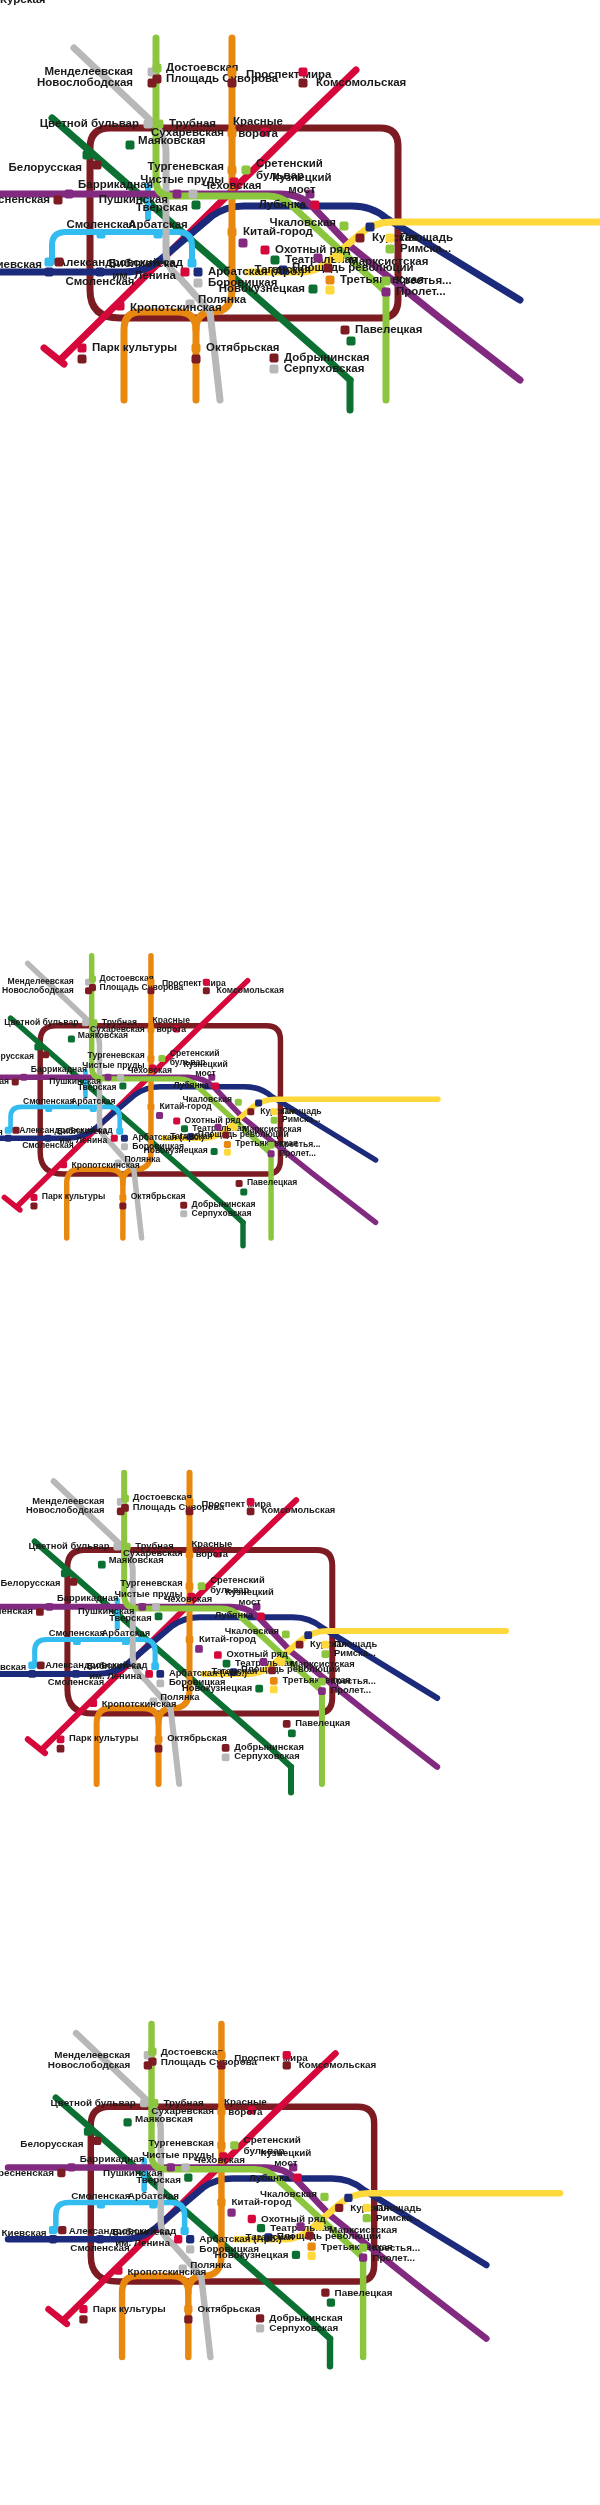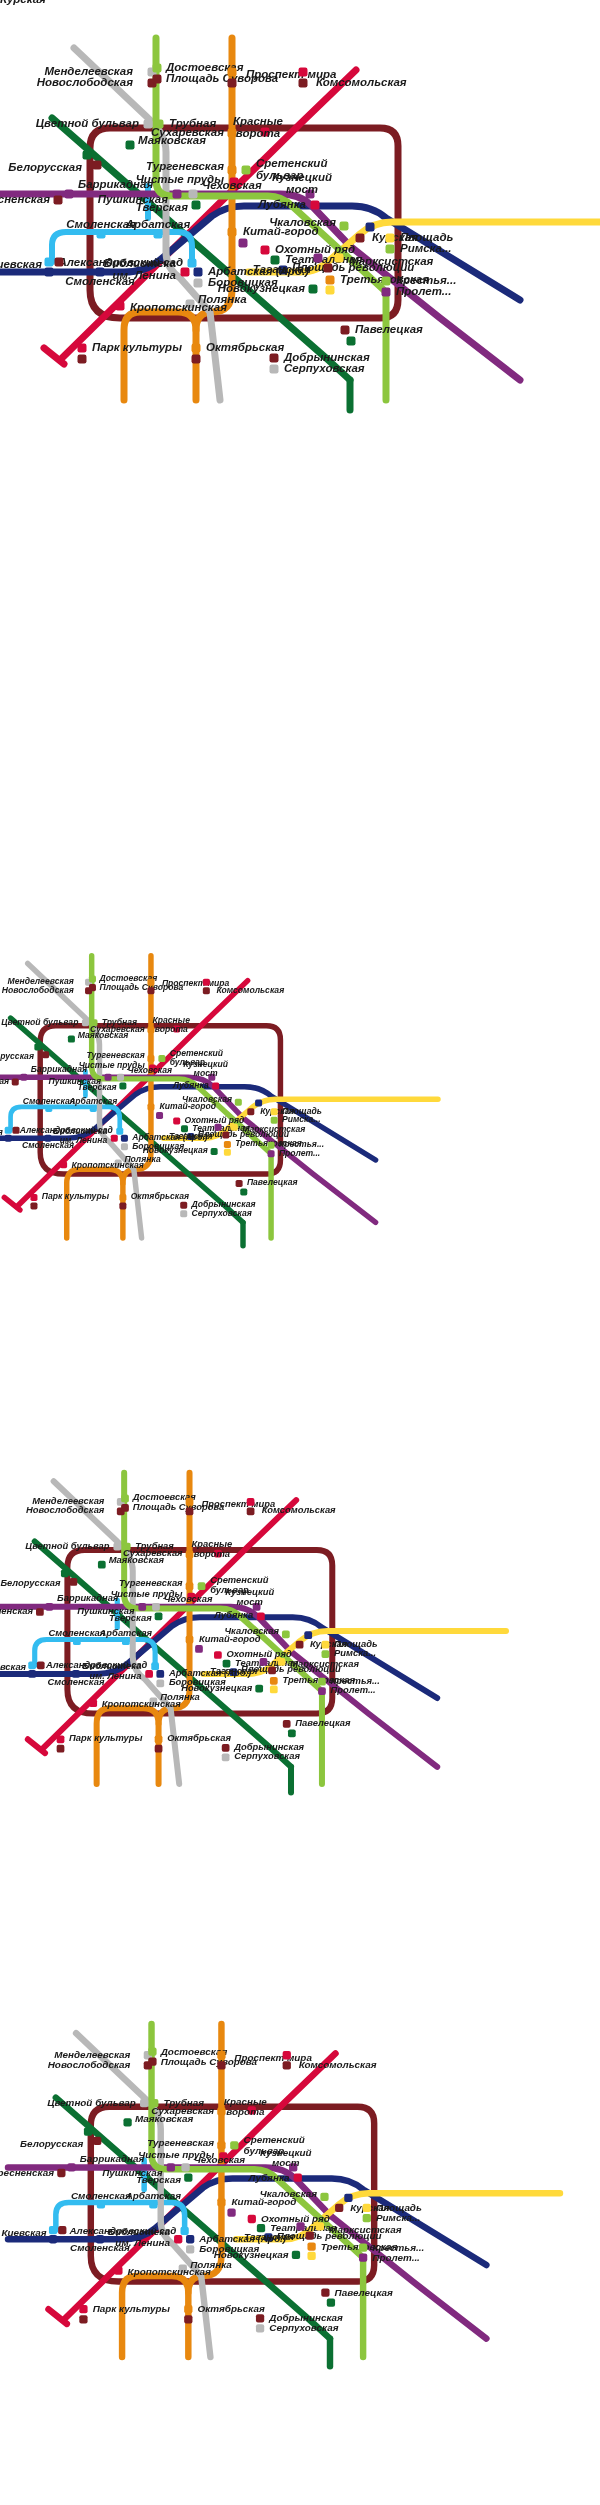--- a/index.html
+++ b/index.html
@@ -10,21 +10,21 @@
   }
   #page{position:relative;width:600px;height:2505px;background:#fff;overflow:hidden;}
   .panel{position:absolute;left:0;overflow:hidden;}
   .panel svg{display:block;}
   text{font-family:"Liberation Sans","DejaVu Sans",sans-serif;fill:#1a1a1a;}
   .lbl{font-weight:bold;dominant-baseline:middle;}
 </style>
 </head>
 <body style="width: 600px;">
 
-<div id="page" style="width: 600px; height: 2421px; background: rgb(255, 255, 255); font-style: italic;">
+<div id="page" style="width: 600px; height: 2421px; background: rgb(255, 255, 255);">
     <div class="panel" style="top: 0px; left: 0px; width: 600px; height: 420px;">
       <svg width="600" height="420" viewBox="0 0 600 420">
         <g transform="translate(0,0) scale(1)">
           <g>
             <path d="M 90 190 L 90 148 Q 90 128 110 128 L 214 128 L 294 128 L 380 128 Q 398 128 398 146 L 398 232 L 398 300 Q 398 318 380 318 L 190 318 L 120 318 Q 90 318 90 290 Z" fill="none" stroke="#7C1C22" stroke-width="7" stroke-linecap="round" stroke-linejoin="round"></path>
             <path d="M 60 360 L 300 124 L 356 70" fill="none" stroke="#D6083B" stroke-width="7" stroke-linecap="round" stroke-linejoin="round"></path>
             <path d="M 44 348 L 64 364" fill="none" stroke="#D6083B" stroke-width="7" stroke-linecap="round" stroke-linejoin="round"></path>
             <path d="M 52 118 L 326 358 L 350 380" fill="none" stroke="#0B7032" stroke-width="7" stroke-linecap="round" stroke-linejoin="round"></path>
             <path d="M 350 380 L 350 410" fill="none" stroke="#0B7032" stroke-width="7" stroke-linecap="round" stroke-linejoin="round"></path>
             <path d="M 0 272 L 124 272 Q 146 272 160 260 L 212 216 Q 226 206 244 206 L 352 206 Q 372 206 386 218 L 520 300" fill="none" stroke="#1B2A7A" stroke-width="7" stroke-linecap="round" stroke-linejoin="round"></path>

